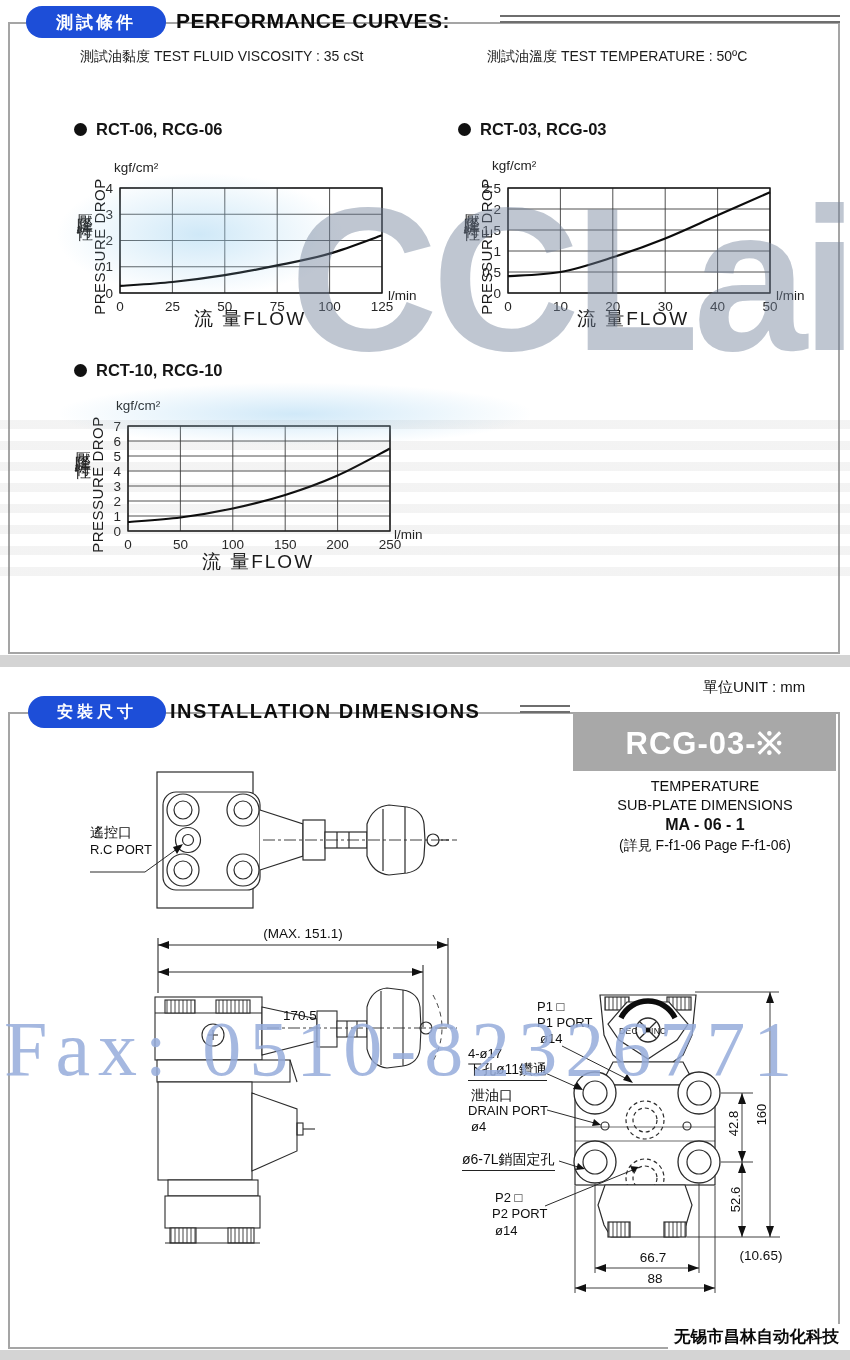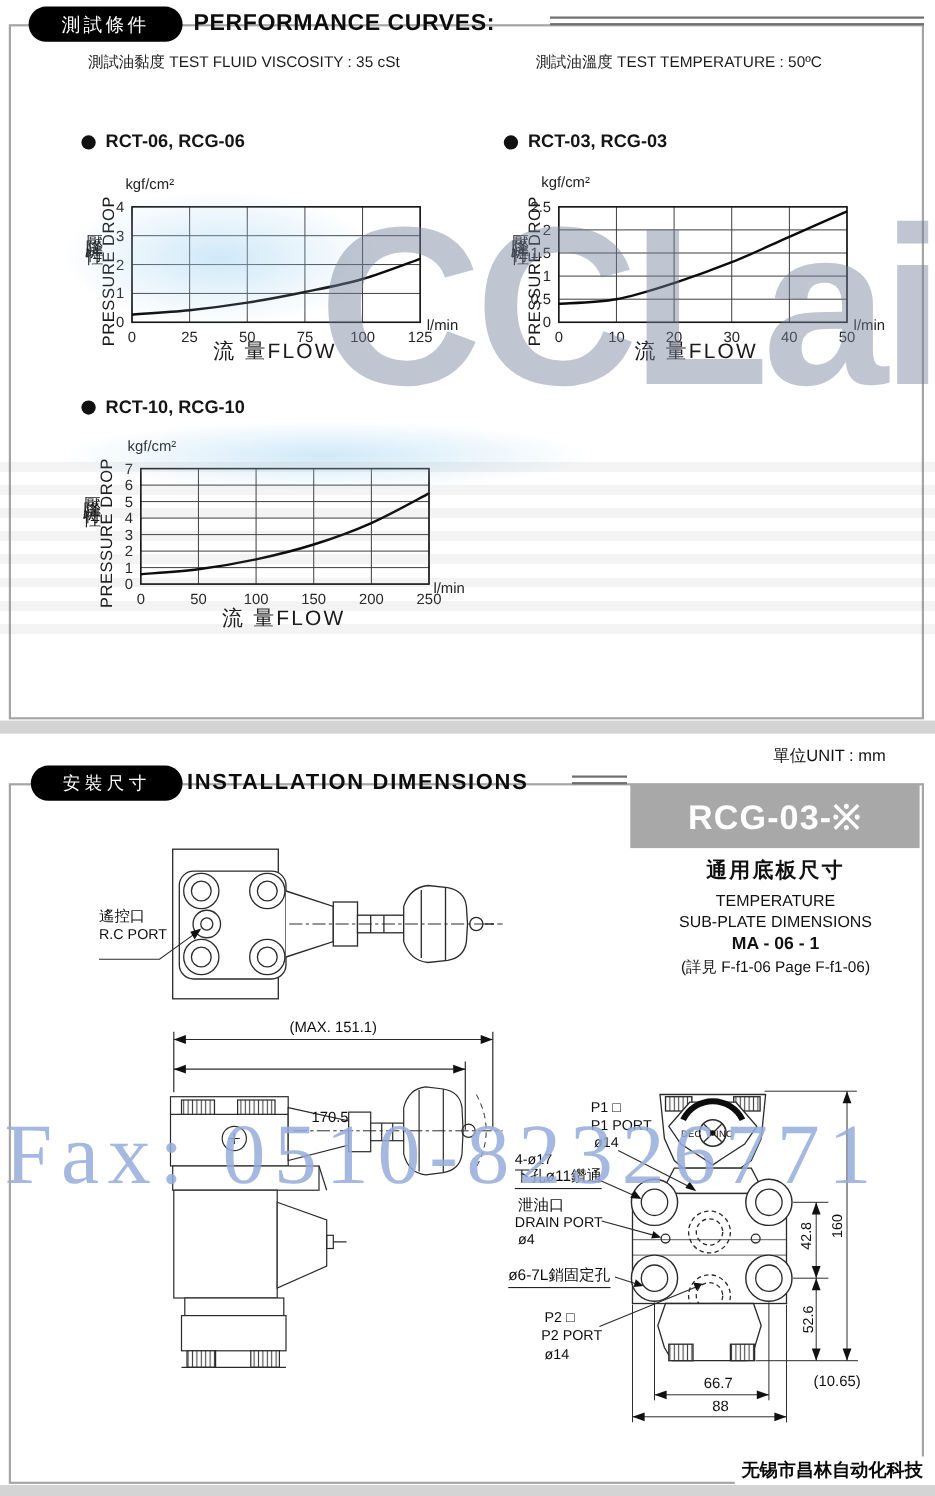--- a/index.html
+++ b/index.html
@@ -1,21 +1,21 @@
 <!DOCTYPE html>
 <html><head>
 <meta charset="utf-8">
 <style>
   html,body{margin:0;padding:0;background:#fff;}
   #page{position:relative;width:850px;height:1360px;background:#fff;overflow:hidden;
         font-family:"Liberation Sans",sans-serif;color:#151515;}
   .abs{position:absolute;}
   .box{position:absolute;border:2px solid #a5a5a5;}
-  .pill{position:absolute;background:#000000;color:#fff;border-radius:17px;
-        display:flex;align-items:center;justify-content:center;font-weight:normal;}
+  .pill{position:absolute;background:#1d4ed8;color:#fff;border-radius:17px;
+        display:flex;align-items:center;justify-content:center;font-weight:bold;}
   .h-head{position:absolute;font-weight:bold;letter-spacing:.5px;color:#0d0d0d;}
   .dbl i{display:block;height:2px;background:#6e6e6e;margin-bottom:4px;}
   .cond{position:absolute;font-size:14px;color:#1c1c1c;}
   .ct{position:absolute;display:flex;align-items:center;}
   .ct .dot{width:13px;height:13px;border-radius:50%;background:#111;margin-right:9px;}
   .ct .lbl{font-weight:bold;font-size:16.5px;}
   .chart-svg{position:absolute;}
   .yunit{position:absolute;font-size:13.5px;color:#222;}
   .xunit{position:absolute;font-size:13.5px;color:#222;}
   .xaxis{position:absolute;font-size:19px;color:#1a1a1a;text-align:center;letter-spacing:2px;}
@@ -192,21 +192,20 @@
   <div class="box" style="left:8px;top:712px;width:828px;height:633px;"></div>
   <div class="pill" style="left:28px;top:696px;width:138px;height:32px;font-size:16px;letter-spacing:4px;">安裝尺寸</div>
   <div class="h-head" style="left:170px;top:700px;font-size:20px;letter-spacing:1.5px;">INSTALLATION DIMENSIONS</div>
   <div class="dbl abs" style="left:520px;top:705px;width:50px;">
       <i></i>
       <i></i>
     </div>
 
   <div class="badge" style="left:573px;top:713px;width:263px;height:58px;">RCG-03-※</div>
   <div class="subplate" style="left:572px;top:778px;width:266px;">
-    <div class="sp1">通用底板尺寸</div>
     <div class="sp2">TEMPERATURE</div>
     <div class="sp3">SUB-PLATE DIMENSIONS</div>
     <div class="sp4">MA - 06 - 1</div>
     <div class="sp5">(詳見 F-f1-06  Page F-f1-06)</div>
   </div>
 
   <svg class="abs" style="left:85px;top:762px;" width="380" height="160">
     <g stroke="#2b2b2b" stroke-width="1.2" fill="none">
       <rect x="72" y="10" width="96" height="136" fill="#fff"></rect>
       <rect x="78" y="30" width="97" height="98" rx="13" fill="#fff"></rect>

